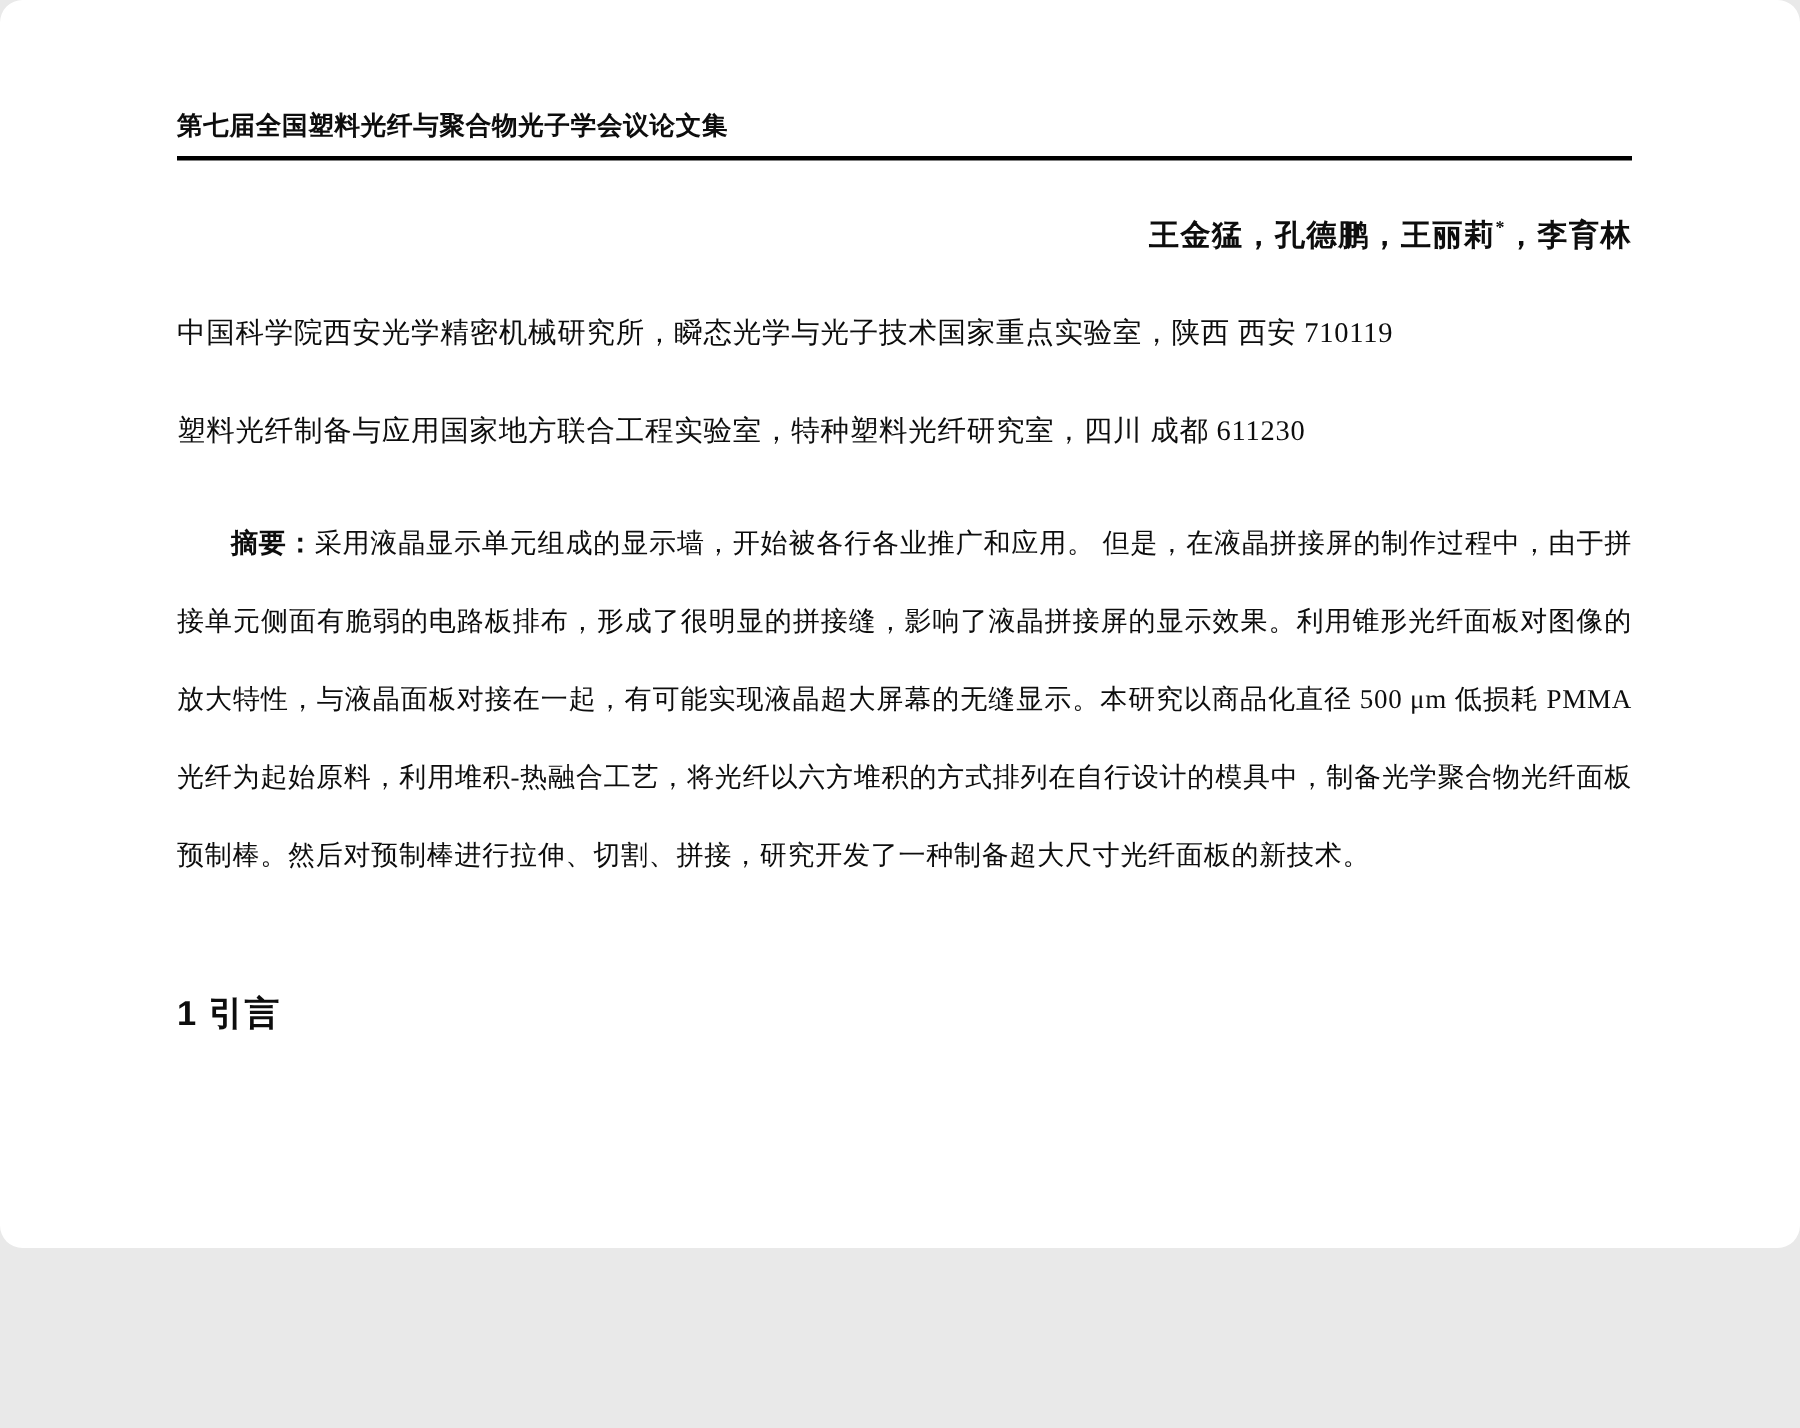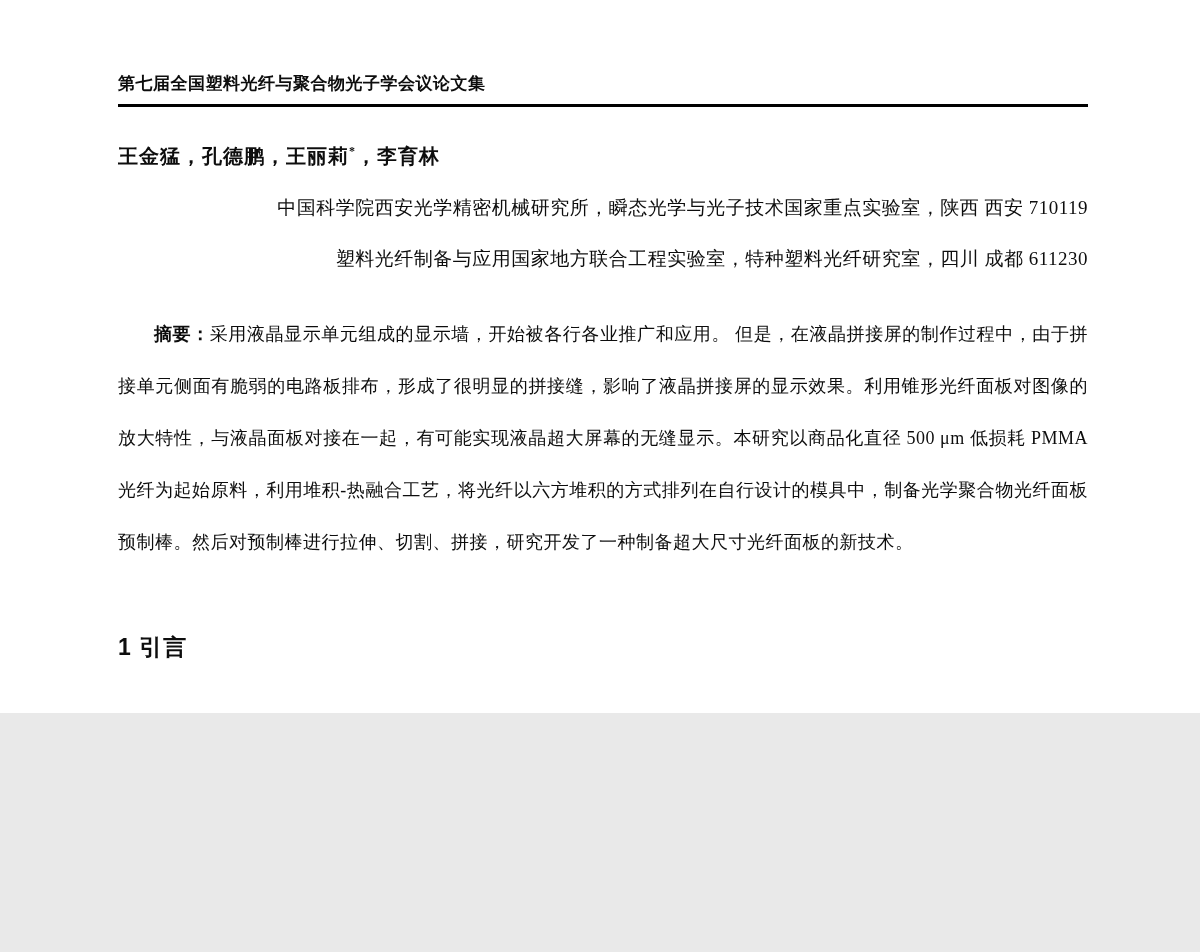--- a/index.html
+++ b/index.html
@@ -3,26 +3,27 @@
 <meta charset="utf-8">
 <style>
   html, body {
     margin: 0;
     padding: 0;
     background: #e9e9e9;
   }
   .page {
     position: relative;
     width: 1200px;
-    height: 713px;
+    height: 832px;
     margin: 0 auto;
     background: #ffffff;
     overflow: hidden;
     color: #0d0d0d;
     font-family: "Liberation Serif", "DejaVu Serif", serif;
+    border-radius: 15px;
   }
   .inner {
     padding: 72px 112px 0 118px;
   }
 
   
   .header {
     display: flex;
     justify-content: space-between;
     align-items: flex-end;
@@ -38,32 +39,32 @@
   
   .paper-title {
     margin-top: 90px;
     text-align: center;
     font-size: 31px;
     font-weight: bold;
     letter-spacing: 2px;
   }
   .authors {
     margin-top: 36px;
-    text-align: left;
+    text-align: right;
     font-size: 20px;
     font-weight: bold;
     letter-spacing: 1px;
   }
   .authors sup {
     font-size: 12px;
     vertical-align: super;
   }
   .affiliation {
-    margin-top: 25px;
-    text-align: right;
+    margin-top: 39px;
+    text-align: left;
     font-size: 19px;
     letter-spacing: 0.5px;
   }
 
   
   .abstract {
     margin-top: 36px;
     font-size: 18px;
     line-height: 52px;
     text-align: justify;

